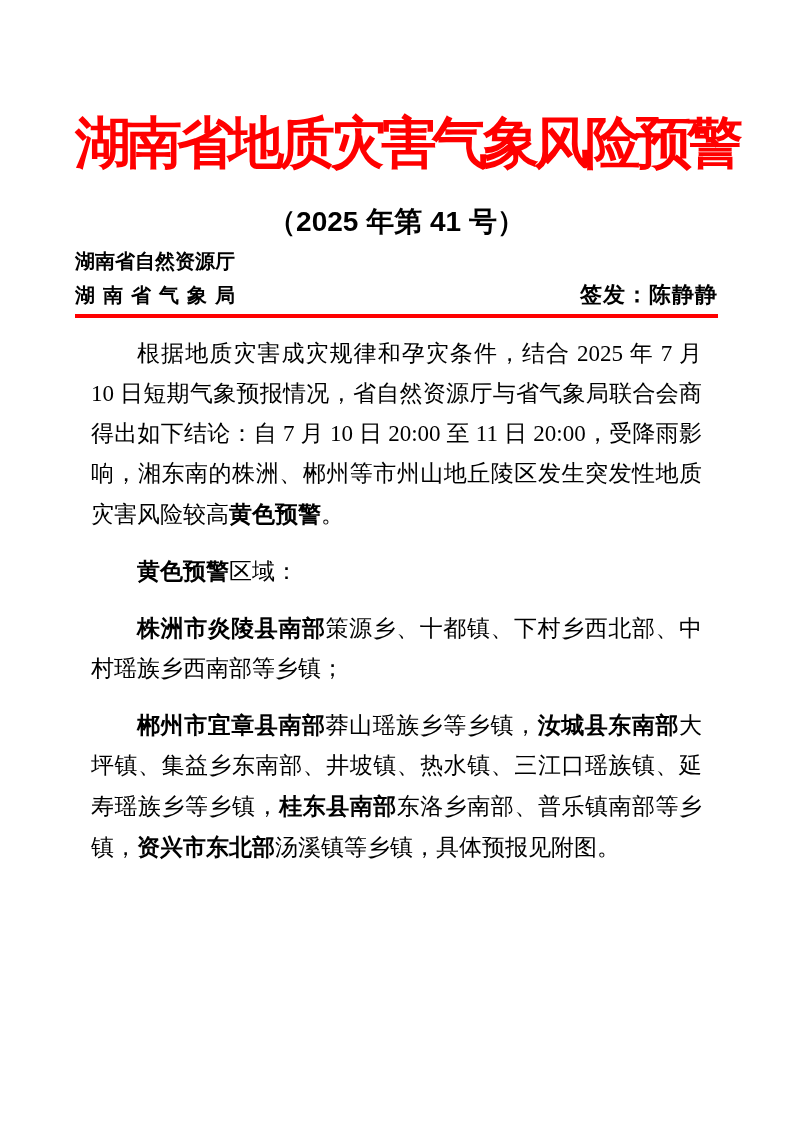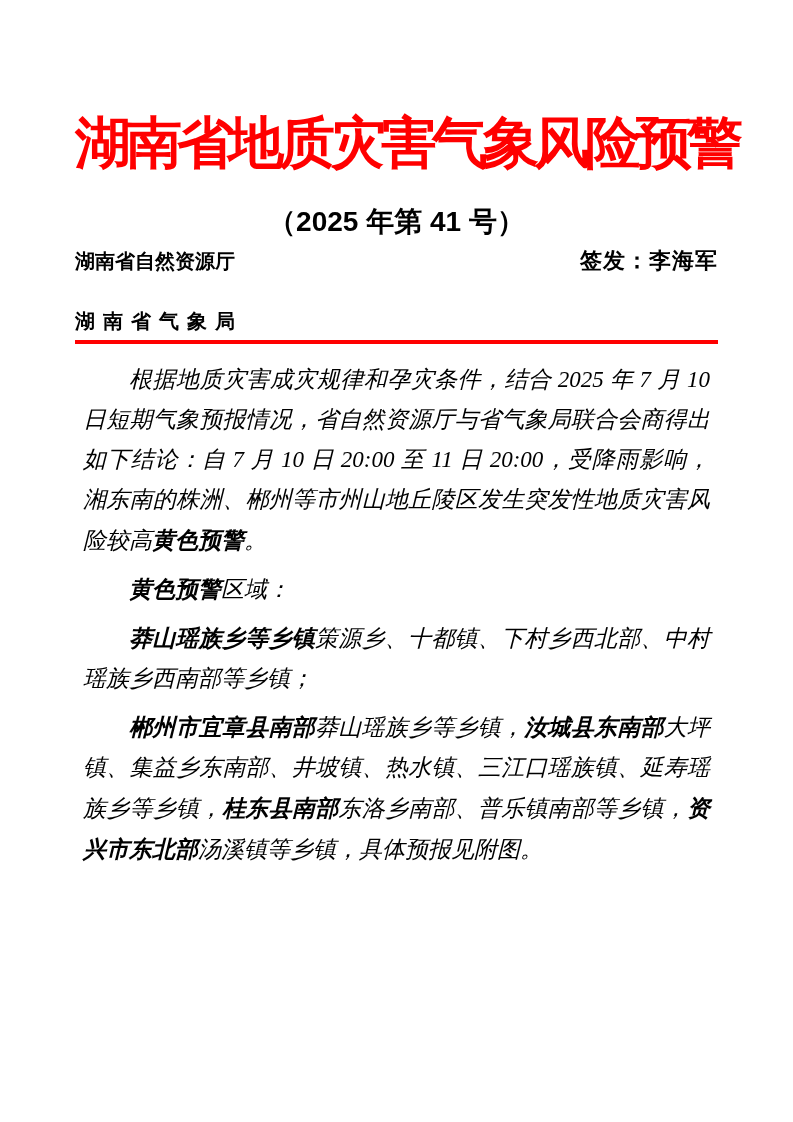--- a/index.html
+++ b/index.html
@@ -51,68 +51,66 @@
     gap: 27px;
   }
   .org {
     display: inline-block;
     width: 160px;
     font-size: 20px;
   }
   .org-justify {
     text-align: justify;
     text-align-last: justify;
-    margin-top: 26px;
   }
   .signer {
     font-size: 22px;
     letter-spacing: 1px;
   }
   .red-rule {
     margin-top: 2px;
     height: 0;
     border-top: 4px solid #ff0000;
   }
   .doc-body {
     margin-top: 16px;
     font-size: 23px;
     line-height: 40px;
     text-align: justify;
   }
   .para {
-    margin: 8px;
+    margin: 16px;
     text-indent: 2em;
-    font-style: italic;
   }
   .bold-seg {
     font-weight: bold;
     font-family: "Liberation Sans", "DejaVu Sans", sans-serif;
   }
 </style>
 </head>
 <body>
 
 <div class="page">
 
   <h1 class="doc-title" style="color: rgb(255, 0, 0);">湖南省地质灾害气象风险预警</h1>
 
   <div class="issue-no">（2025 年第 41 号）</div>
 
   <div class="header-block">
     <div class="header-row">
       <span class="org">湖南省自然资源厅</span>
-      <span class="signer">签发：李海军</span>
     </div>
     <div class="header-row">
       <span class="org org-justify">湖南省气象局</span>
+      <span class="signer">签发：陈静静</span>
     </div>
   </div>
 
   <div class="red-rule" style="border-top-color: rgb(255, 0, 0);"></div>
 
   <div class="doc-body">
       <p class="para"><span>根据地质灾害成灾规律和孕灾条件，结合 2025 年 7 月 10 日短期气象预报情况，省自然资源厅与省气象局联合会商得出如下结论：自 7 月 10 日 20:00 至 11 日 20:00，受降雨影响，湘东南的株洲、郴州等市州山地丘陵区发生突发性地质灾害风险较高</span><span class="bold-seg">黄色预警</span><span>。</span></p>
       <p class="para"><span class="bold-seg">黄色预警</span><span>区域：</span></p>
-      <p class="para"><span class="bold-seg">莽山瑶族乡等乡镇</span><span>策源乡、十都镇、下村乡西北部、中村瑶族乡西南部等乡镇；</span></p>
+      <p class="para"><span class="bold-seg">株洲市炎陵县南部</span><span>策源乡、十都镇、下村乡西北部、中村瑶族乡西南部等乡镇；</span></p>
       <p class="para"><span class="bold-seg">郴州市宜章县南部</span><span>莽山瑶族乡等乡镇，</span><span class="bold-seg">汝城县东南部</span><span>大坪镇、集益乡东南部、井坡镇、热水镇、三江口瑶族镇、延寿瑶族乡等乡镇，</span><span class="bold-seg">桂东县南部</span><span>东洛乡南部、普乐镇南部等乡镇，</span><span class="bold-seg">资兴市东北部</span><span>汤溪镇等乡镇，具体预报见附图。</span></p>
     </div>
 
 </div>
 
 </body></html>

